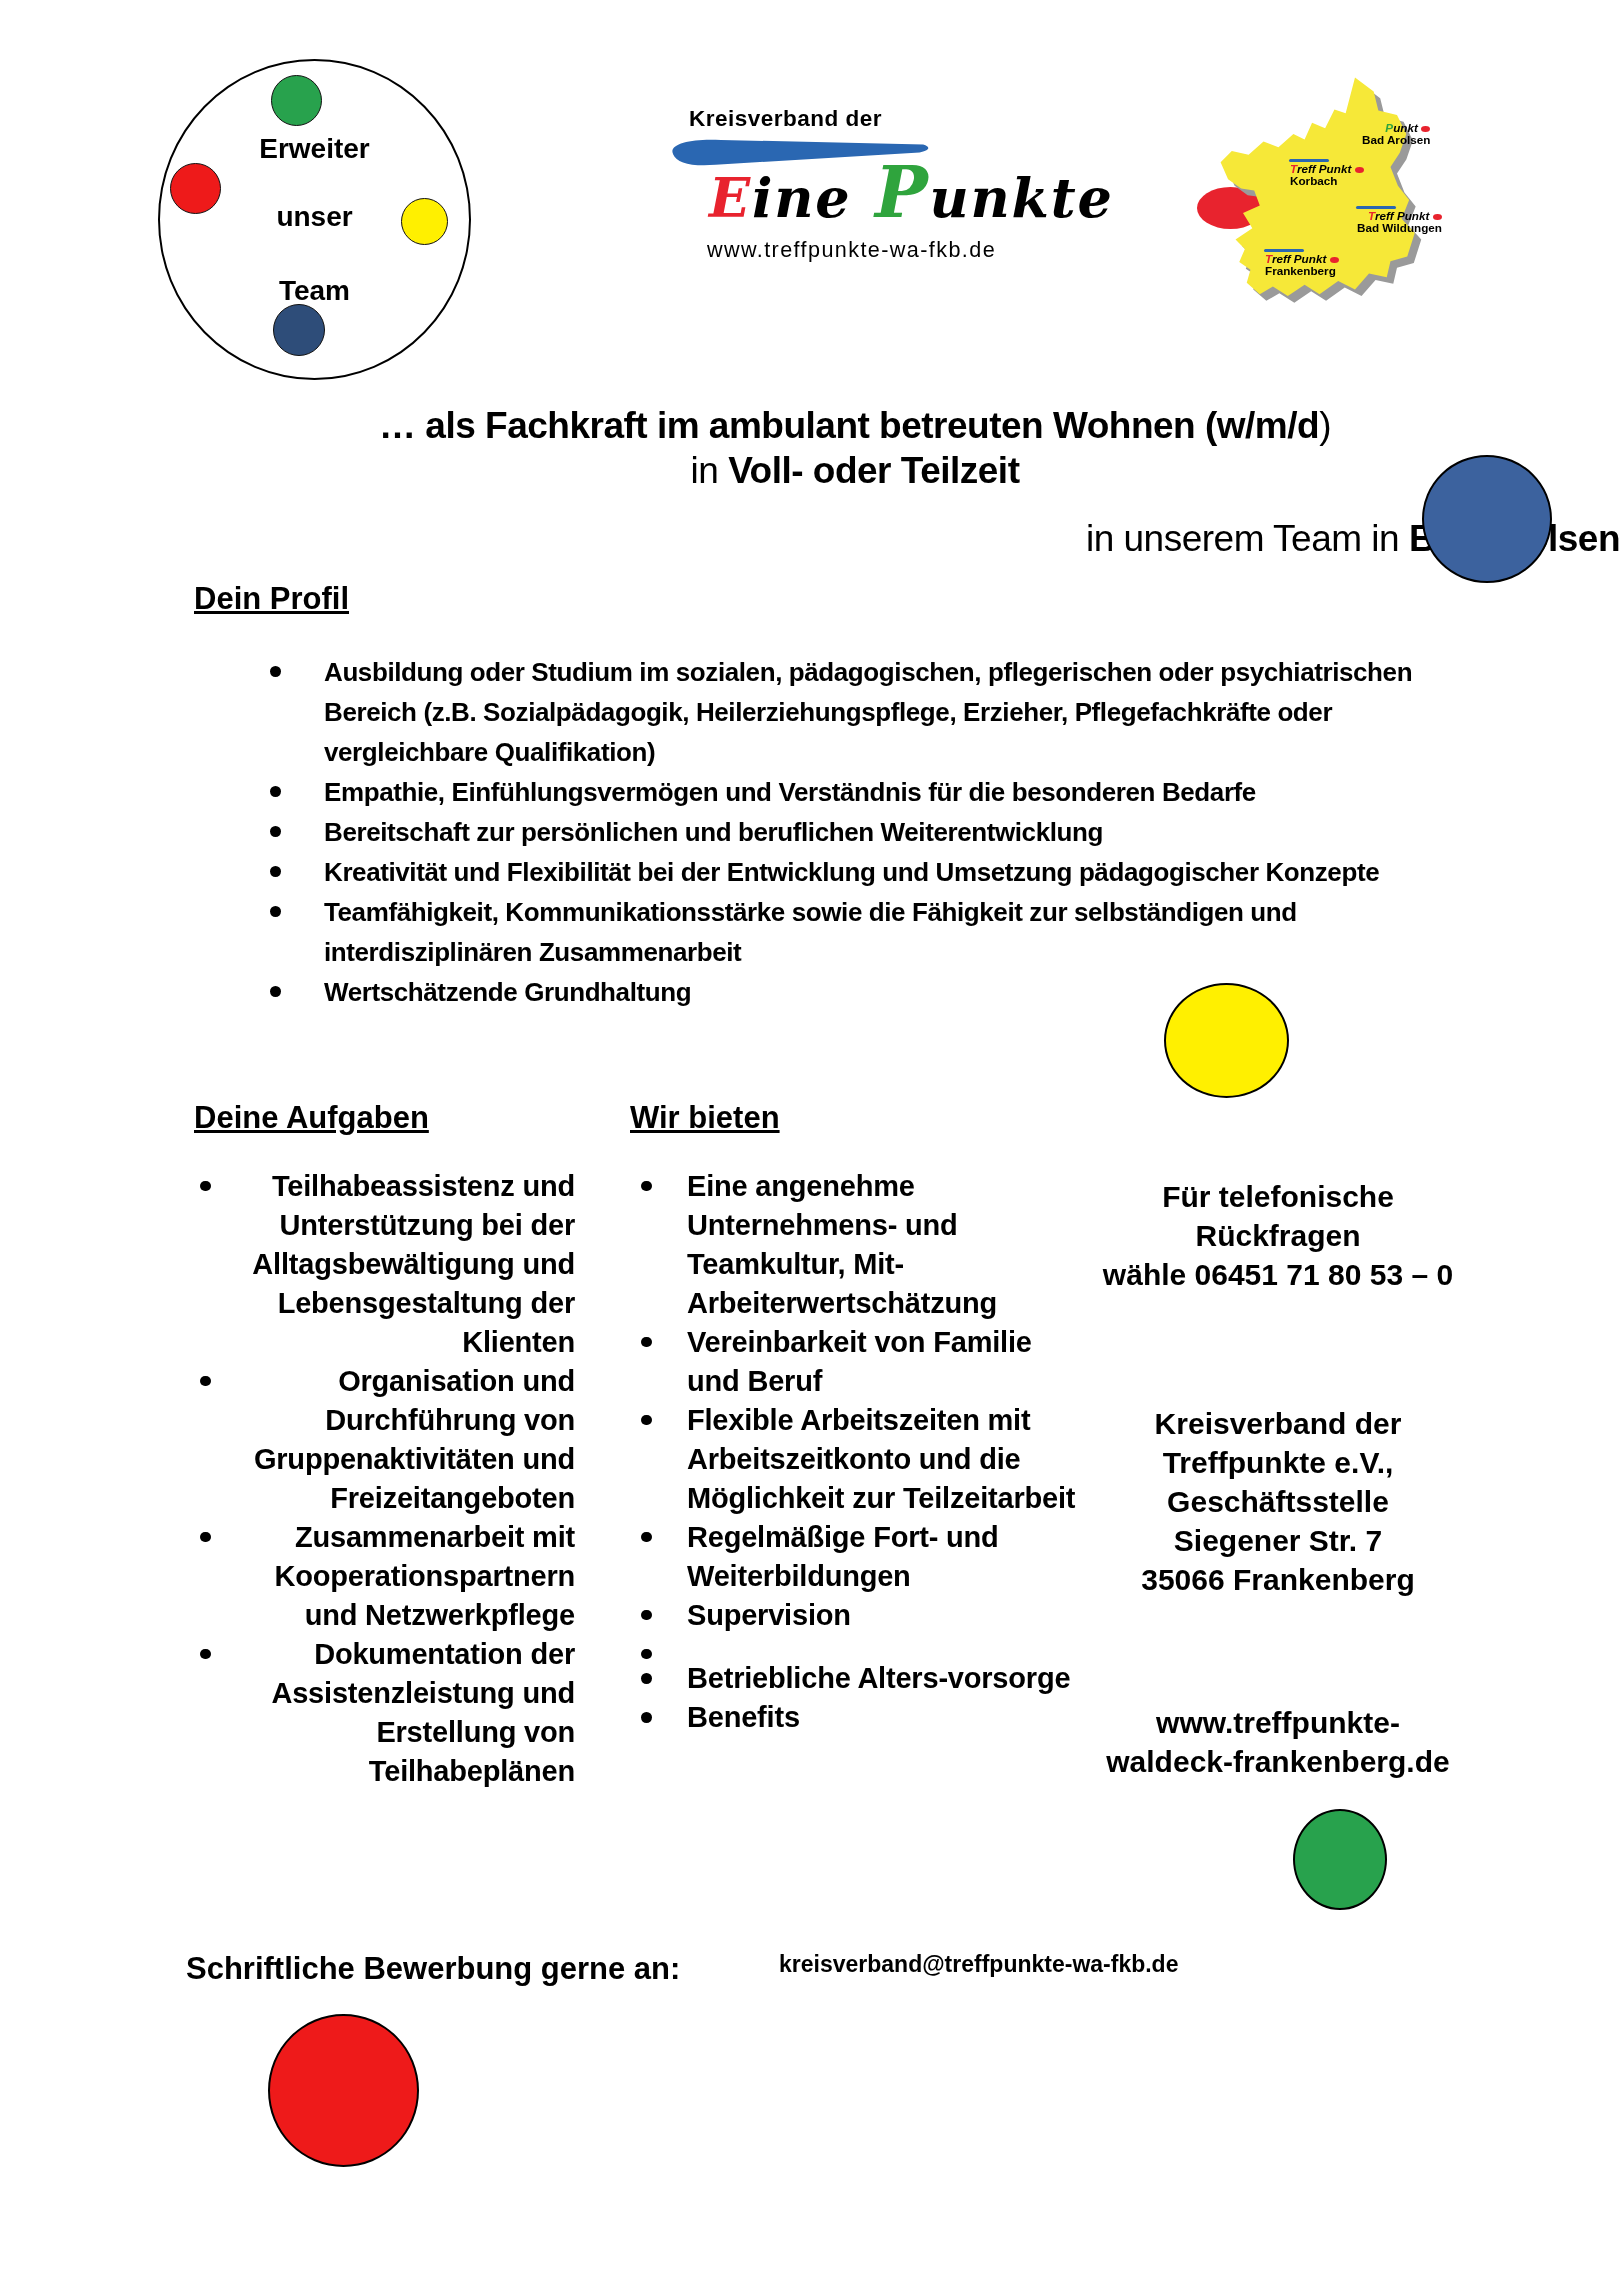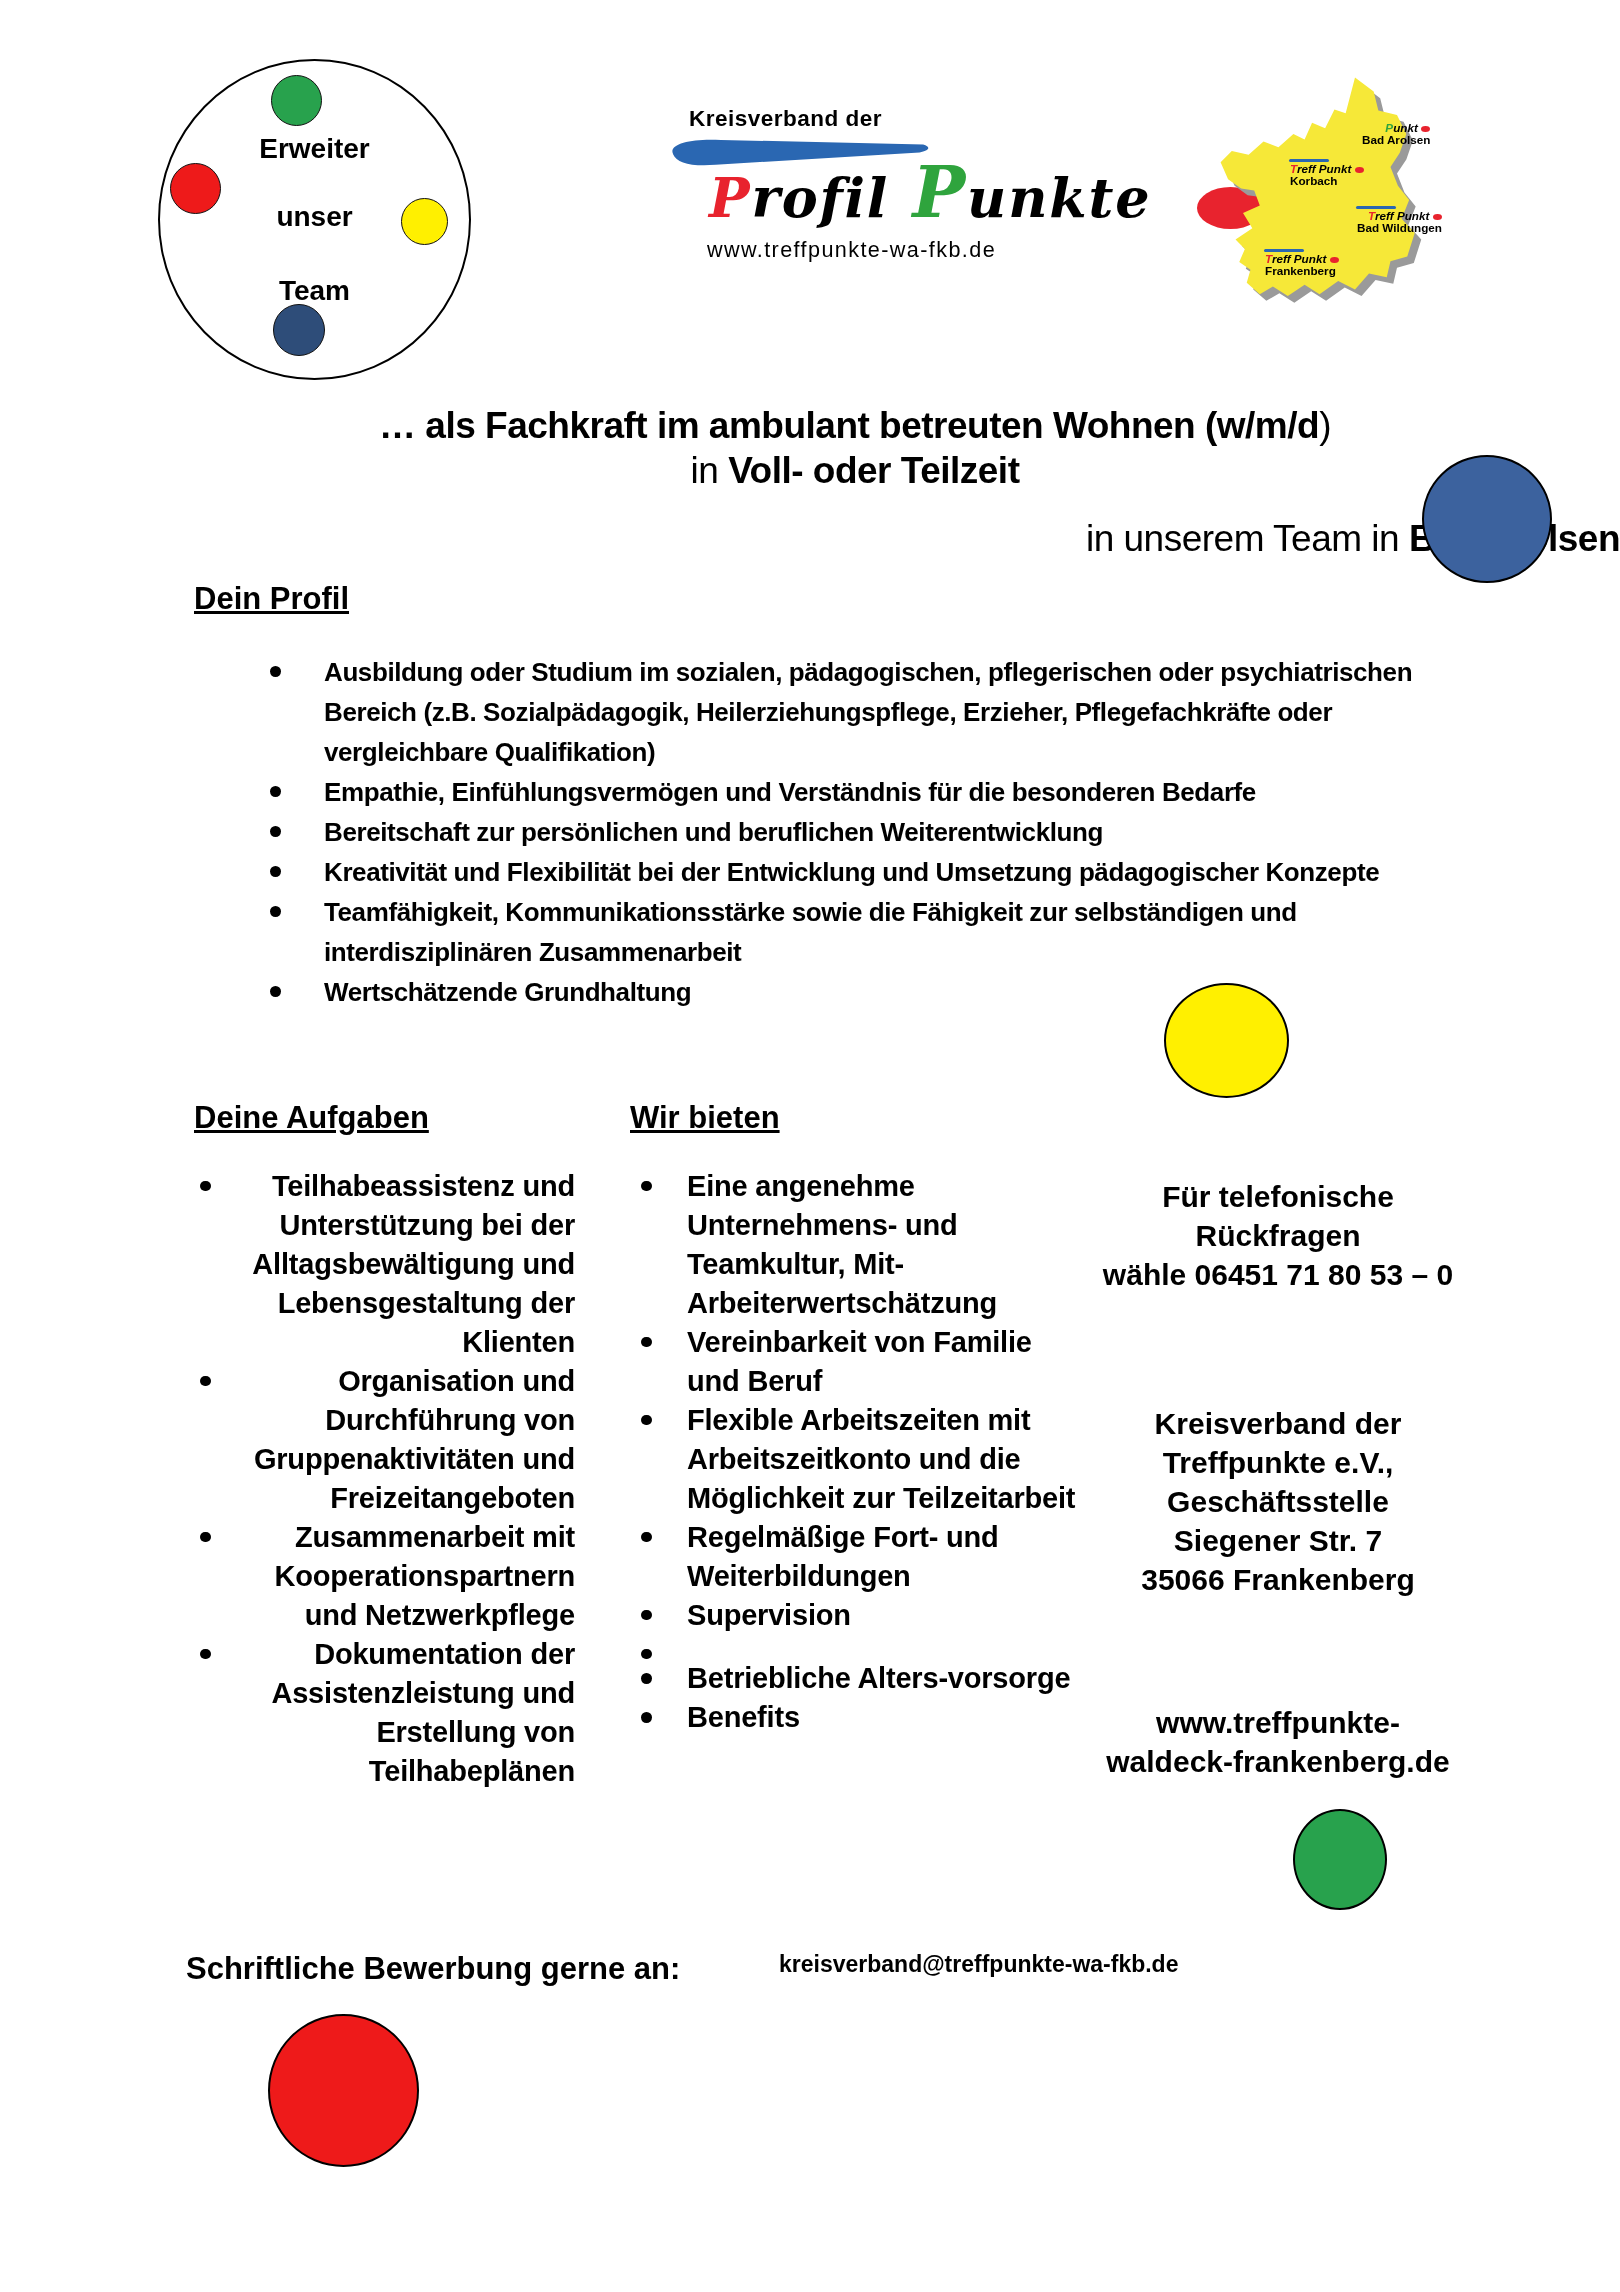--- a/index.html
+++ b/index.html
@@ -103,21 +103,21 @@
     <span class="bdot blue"></span>
     <div class="badge-line l1">Erweiter</div>
     <div class="badge-line l2">unser</div>
     <div class="badge-line l3">Team</div>
   </div>
 
   <div class="logo-tagline">Kreisverband der</div>
   <svg class="logo-swoosh" viewBox="0 0 300 34">
     <path d="M8,20 C2,8 30,2 62,4 L290,9 C300,12 296,16 286,18 L56,32 C28,34 12,30 8,20 Z"></path>
   </svg>
-  <div class="logo-words"><span class="w fl-red">Profil</span><span class="gap"></span><span class="w fl-green">Punkte</span></div>
+  <div class="logo-words"><span class="w fl-red">Eine</span><span class="gap"></span><span class="w fl-green">Punkte</span></div>
   <span class="logo-dot"></span>
   <div class="logo-url">www.treffpunkte-wa-fkb.de</div>
 
   <div class="map">
     <svg viewBox="0 0 270 260" preserveAspectRatio="none">
       <path class="map-shadow" transform="translate(7,7)" d="M150,10 L170,25 L175,45 L195,50 L205,70 L198,90 L188,105 L196,125 L208,140 L200,160 L214,175 L206,200 L188,205 L184,222 L165,218 L150,235 L132,226 L112,240 L96,230 L78,242 L62,232 L48,240 L34,228 L38,214 L26,206 L32,192 L22,182 L40,170 L30,154 L48,146 L42,130 L28,128 L14,118 L6,100 L18,88 L36,92 L52,78 L68,84 L84,70 L96,76 L104,58 L118,64 L128,44 L140,48 Z"></path>
       <path class="map-shape" d="M150,10 L170,25 L175,45 L195,50 L205,70 L198,90 L188,105 L196,125 L208,140 L200,160 L214,175 L206,200 L188,205 L184,222 L165,218 L150,235 L132,226 L112,240 L96,230 L78,242 L62,232 L48,240 L34,228 L38,214 L26,206 L32,192 L22,182 L40,170 L30,154 L48,146 L42,130 L28,128 L14,118 L6,100 L18,88 L36,92 L52,78 L68,84 L84,70 L96,76 L104,58 L118,64 L128,44 L140,48 Z"></path>
     </svg>
     <div class="map-label" style="left:147px;top:54px">
       <div class="mini-logo green-first"><span>Punkt</span><span class="mini-dot"></span></div>

